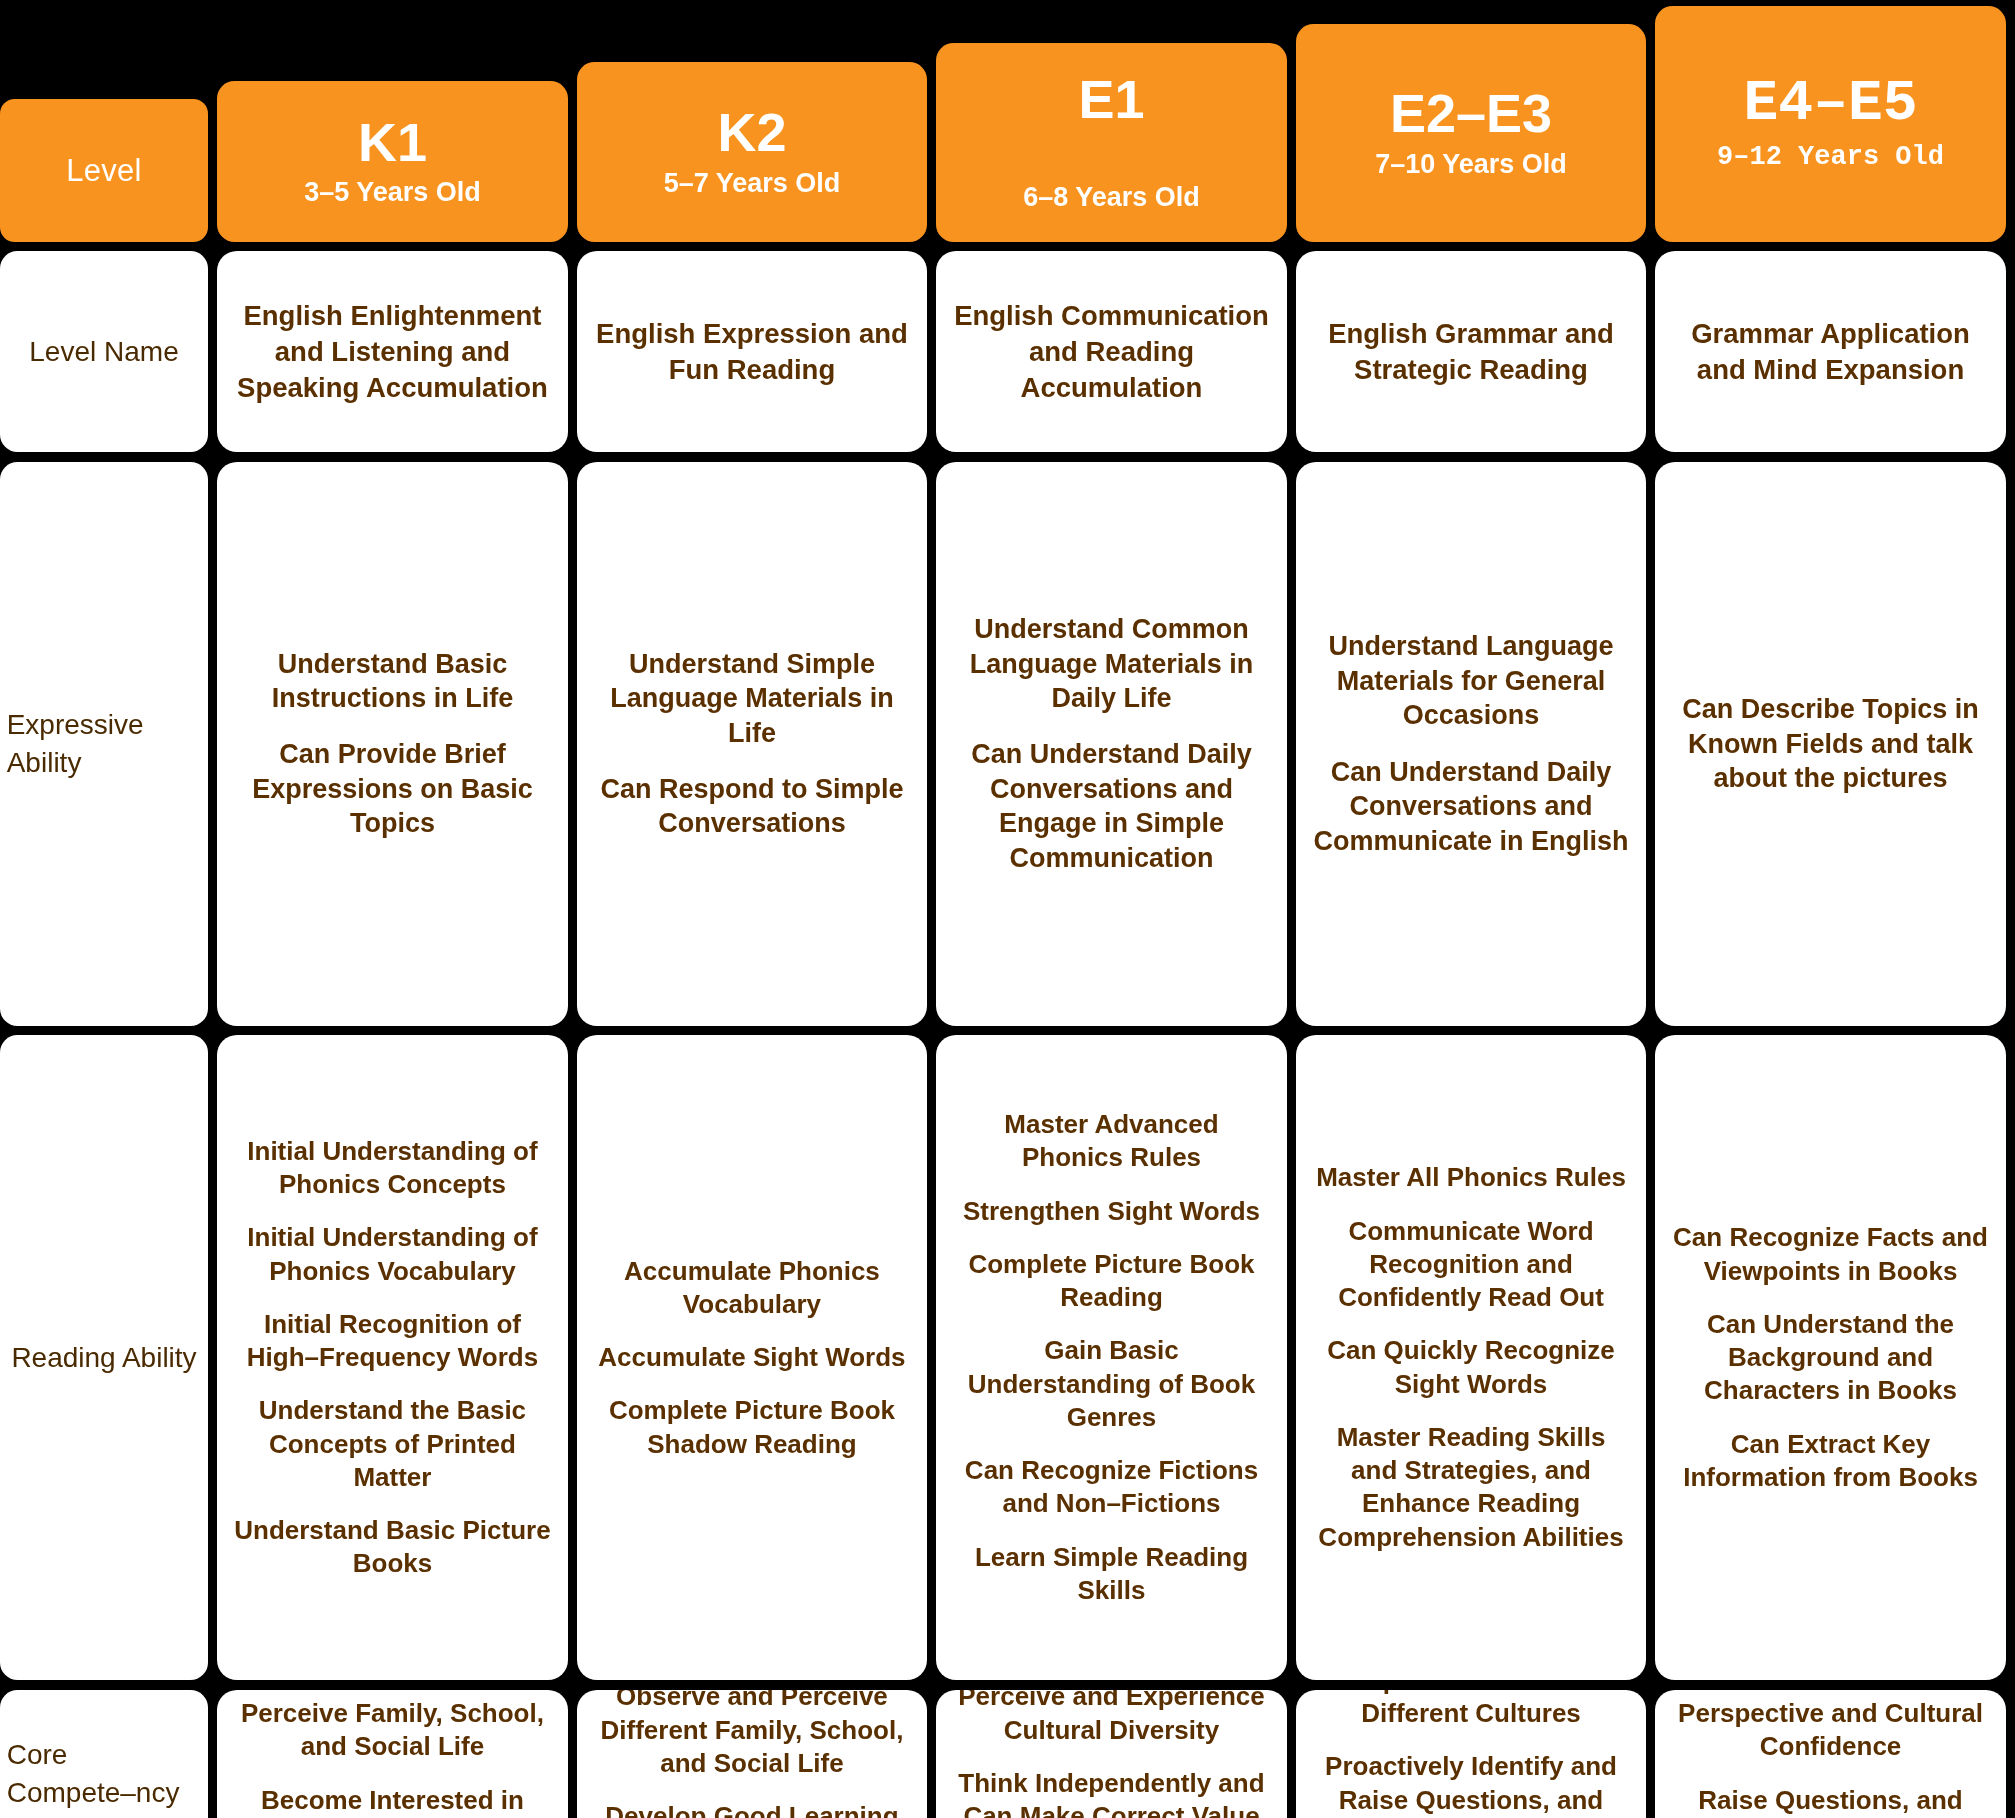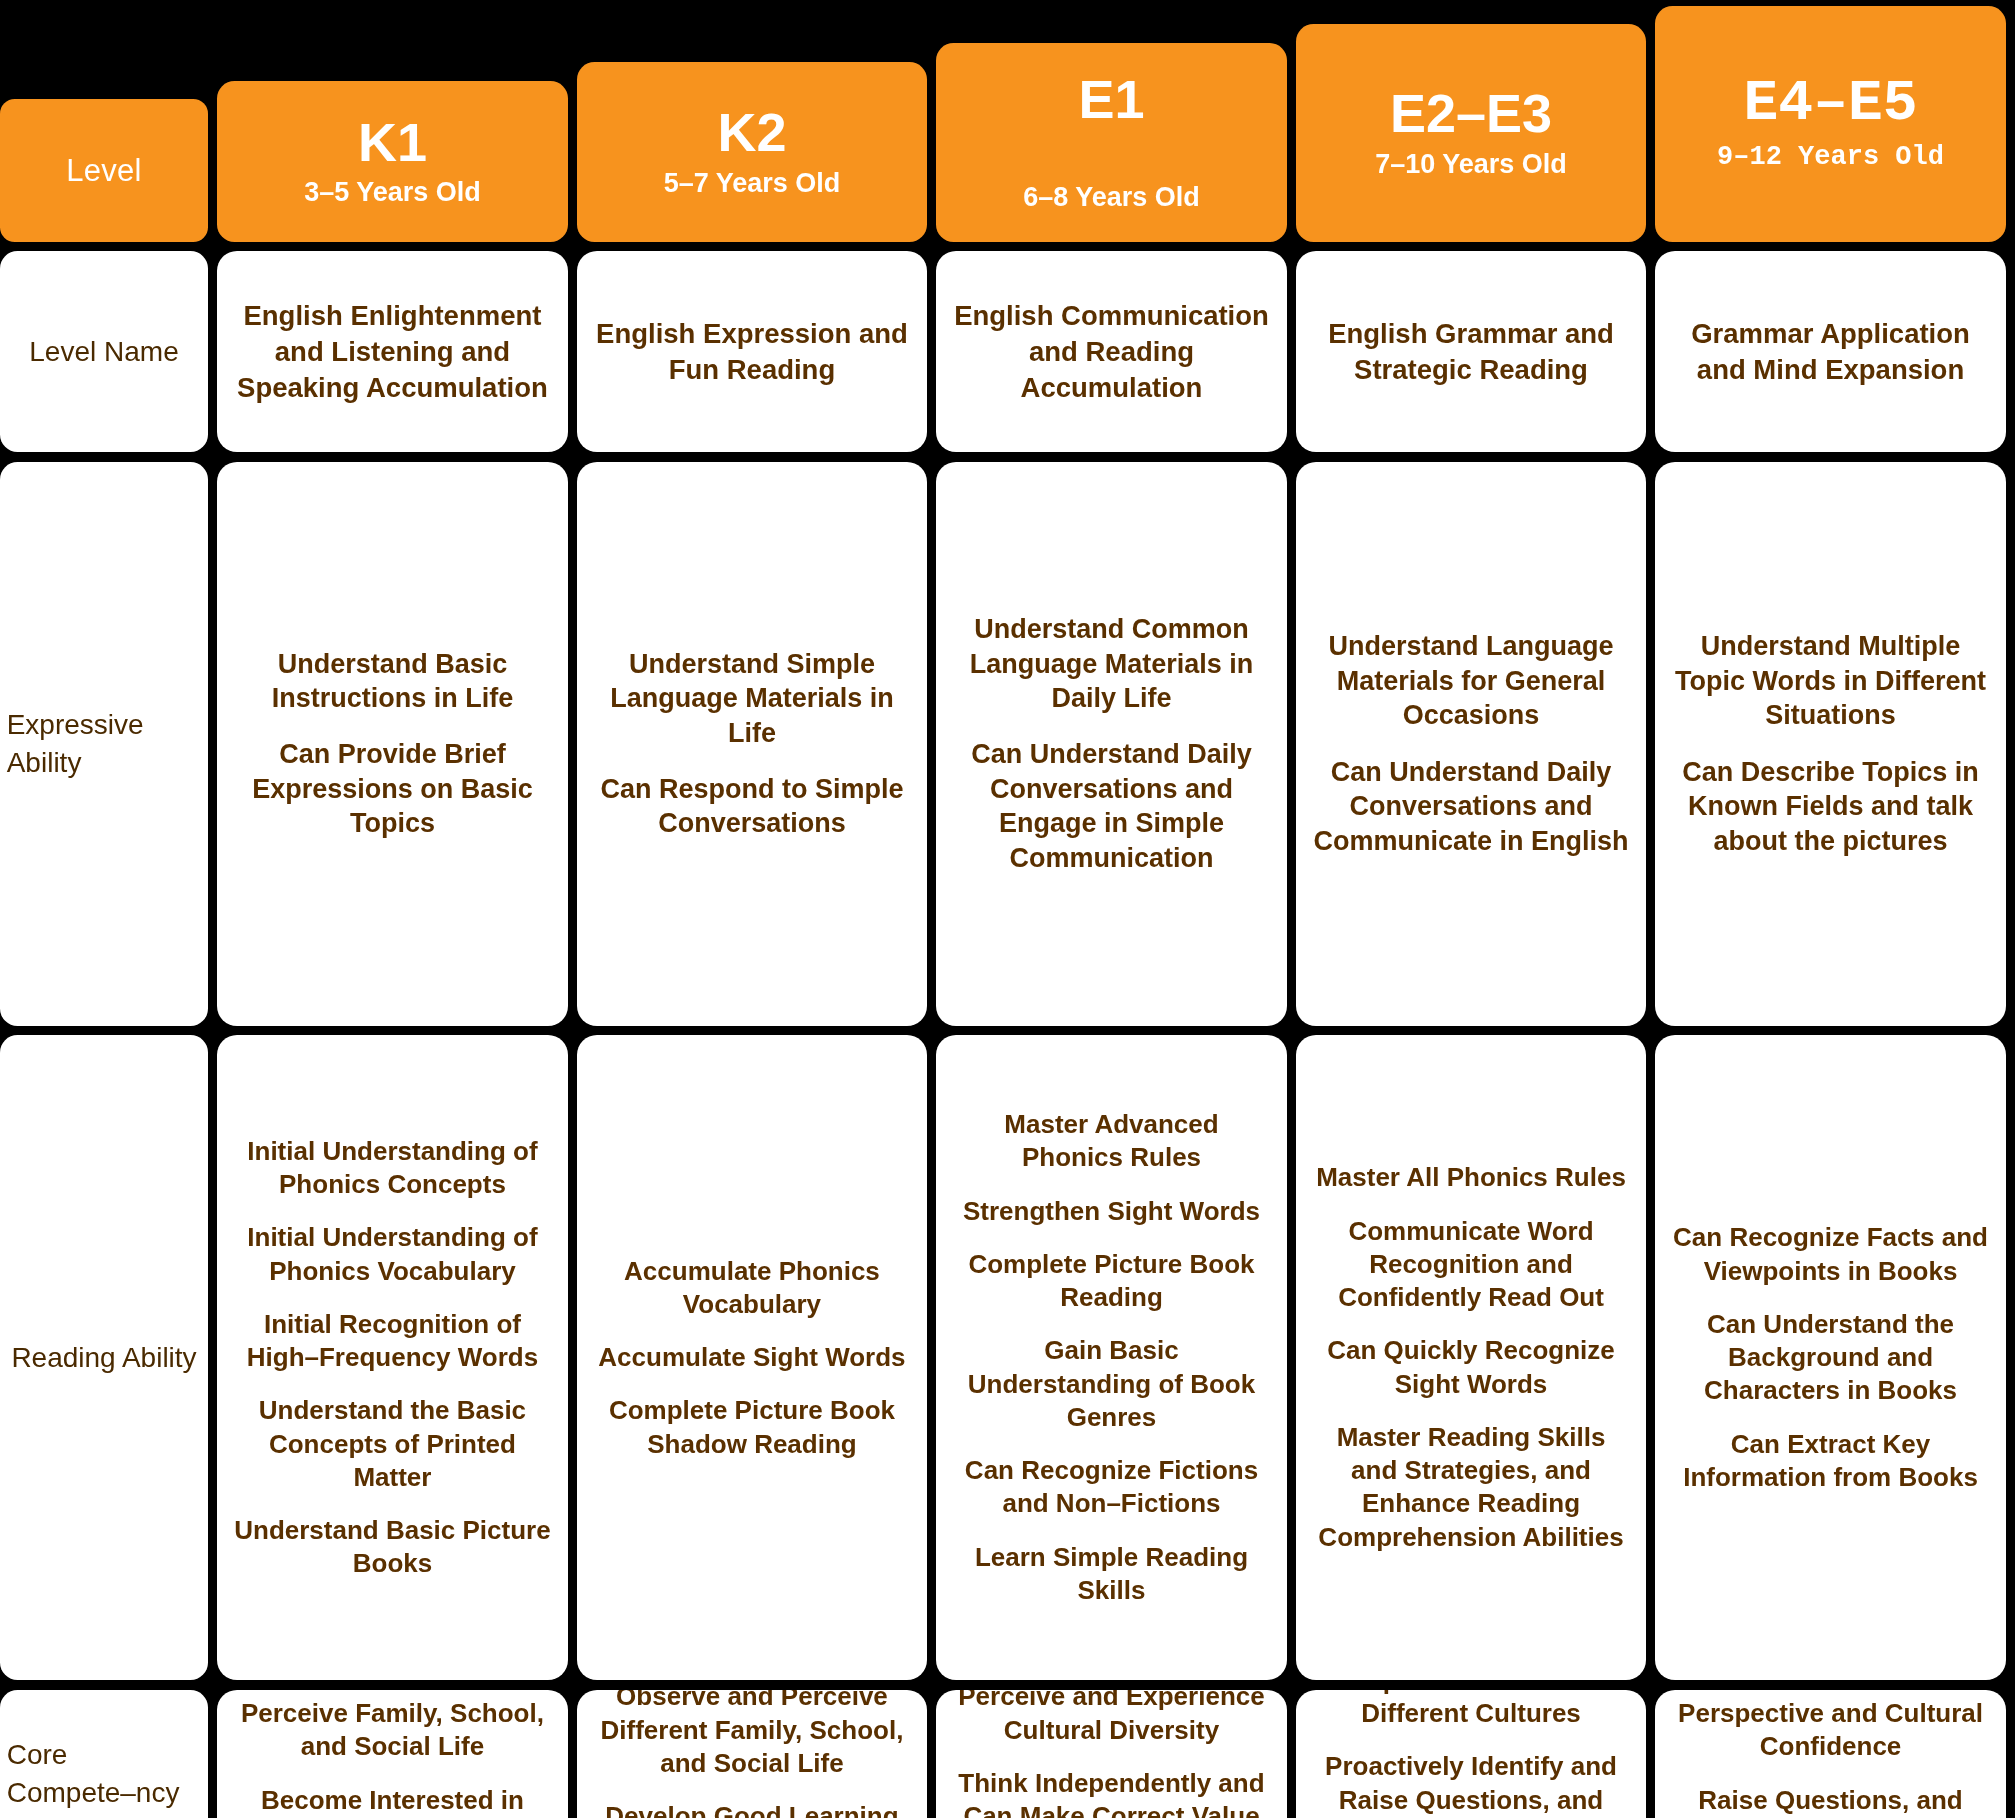--- a/index.html
+++ b/index.html
@@ -181,21 +181,20 @@
   </div>
   <div class="cell row-expr">
     <p class="line">Understand Common Language Materials in Daily Life</p>
     <p class="line">Can Understand Daily Conversations and Engage in Simple Communication</p>
   </div>
   <div class="cell row-expr">
     <p class="line">Understand Language Materials for General Occasions</p>
     <p class="line">Can Understand Daily Conversations and Communicate in English</p>
   </div>
   <div class="cell row-expr">
-    <p class="line">Understand Multiple Topic Words in Different Situations</p>
     <p class="line">Can Describe Topics in Known Fields and talk about the pictures</p>
   </div>
 
   <div class="rowlabel">Reading Ability</div>
   <div class="cell row-read">
     <p class="line">Initial Understanding of Phonics Concepts</p>
     <p class="line">Initial Understanding of Phonics Vocabulary</p>
     <p class="line">Initial Recognition of High–Frequency Words</p>
     <p class="line">Understand the Basic Concepts of Printed Matter</p>
     <p class="line">Understand Basic Picture Books</p>

